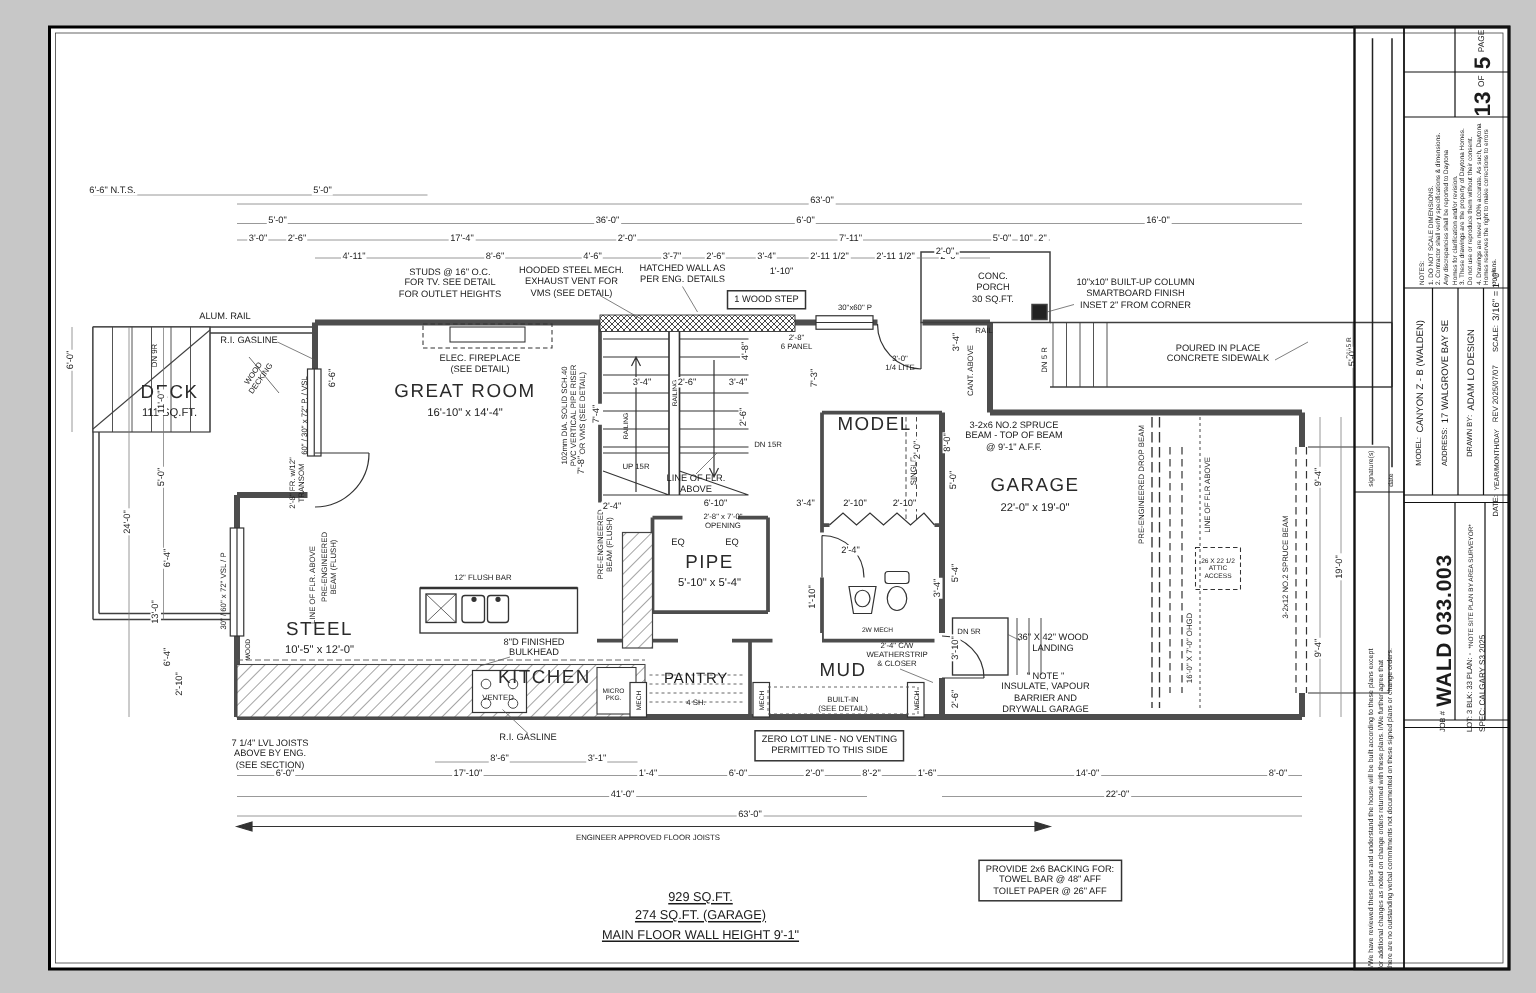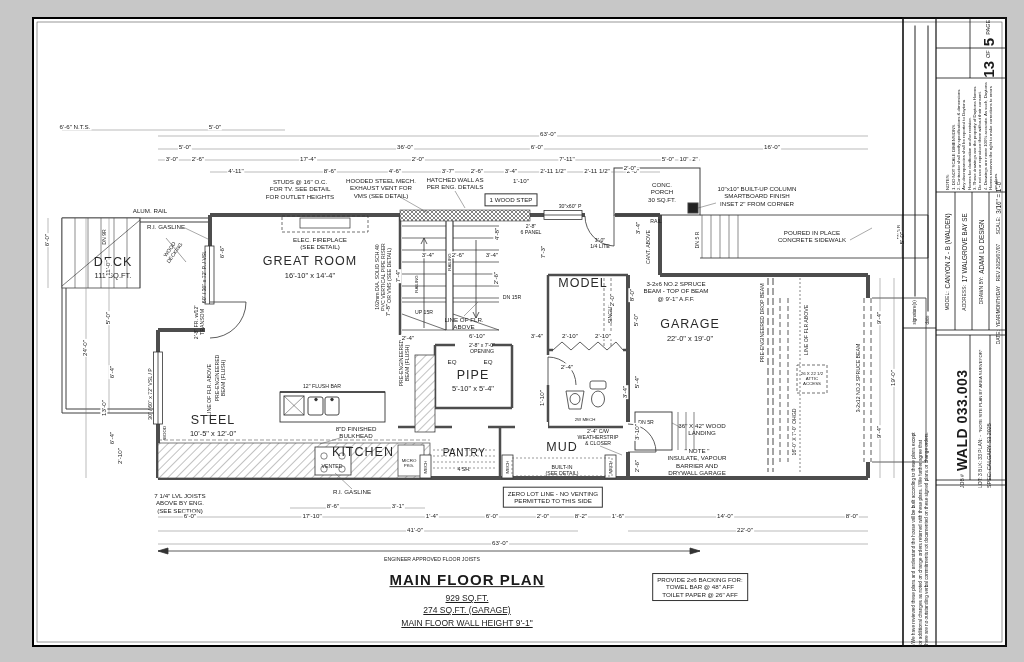--- a/index.html
+++ b/index.html
@@ -296,21 +296,20 @@
 ACCESS</div>
       <div class="pl tiny" style="left: 794px; top: 432px; transform: translate(-50%, -50%) rotate(-90deg);">16'-0" X 7'-0" OHGD</div>
       <div class="pl ann" style="left: 702px; top: 429px; transform: translate(-50%, -50%);">36" X 42" WOOD
 LANDING</div>
       <div class="pl ann" style="left: 697px; top: 462px; transform: translate(-50%, -50%);">" NOTE "
 INSULATE, VAPOUR
 BARRIER AND
 DRYWALL GARAGE</div>
       <div class="pl tiny" style="left: 646px; top: 422px; transform: translate(-50%, -50%);">DN 5R</div>
       <div class="pl tiny" style="left: 432px; top: 559px; transform: translate(-50%, -50%);">ENGINEER APPROVED FLOOR JOISTS</div>
-      <div class="pl ftitle" style="left: 467px; top: 580px; transform: translate(-50%, -50%);">MAIN FLOOR PLAN</div>
       <div class="pl fsub" style="left: 467px; top: 598px; transform: translate(-50%, -50%);">929 SQ.FT.</div>
       <div class="pl fsub" style="left: 467px; top: 610px; transform: translate(-50%, -50%);">274 SQ.FT. (GARAGE)</div>
       <div class="pl fsub" style="left: 467px; top: 623px; transform: translate(-50%, -50%);">MAIN FLOOR WALL HEIGHT 9'-1"</div>
       <div class="pl boxed" style="left: 700px; top: 587px; transform: translate(-50%, -50%);">PROVIDE 2x6 BACKING FOR:
 TOWEL BAR @ 48" AFF
 TOILET PAPER @ 26" AFF</div>
       <div class="pl micro" style="left: 165px; top: 433px; transform: translate(-50%, -50%) rotate(-90deg);">WOOD</div>
       <div class="pl tiny" style="left: 150px; top: 394px; transform: translate(-50%, -50%) rotate(-90deg);">30" / 60" x 72" VSL / P</div>
       <div class="pl micro" style="left: 417px; top: 284px; transform: translate(-50%, -50%) rotate(-90deg);">RAILING</div>
       <div class="pl micro" style="left: 450px; top: 262px; transform: translate(-50%, -50%) rotate(-90deg);">RAILING</div>

